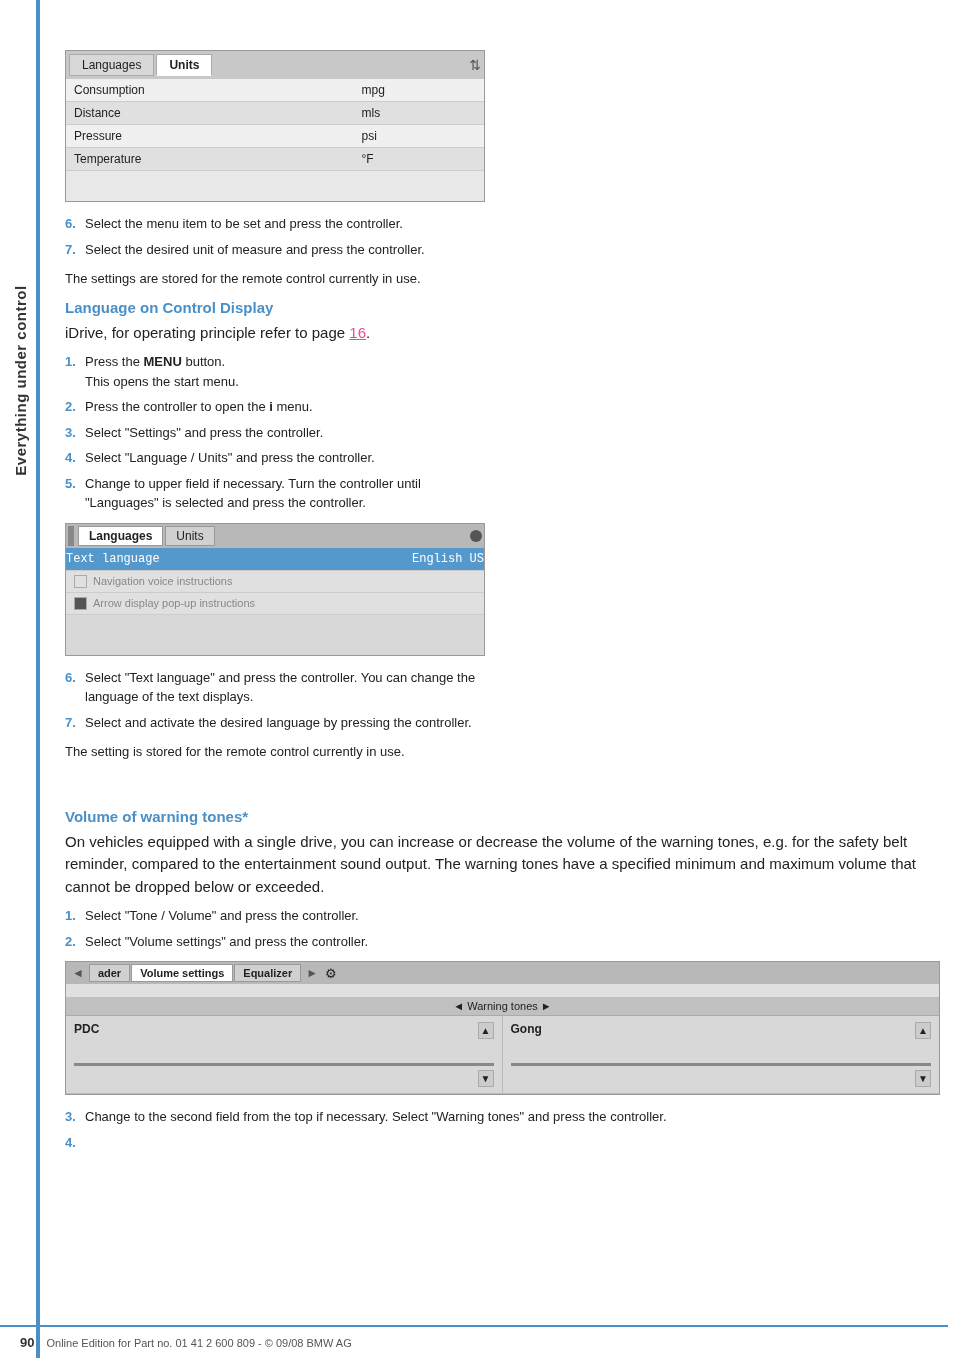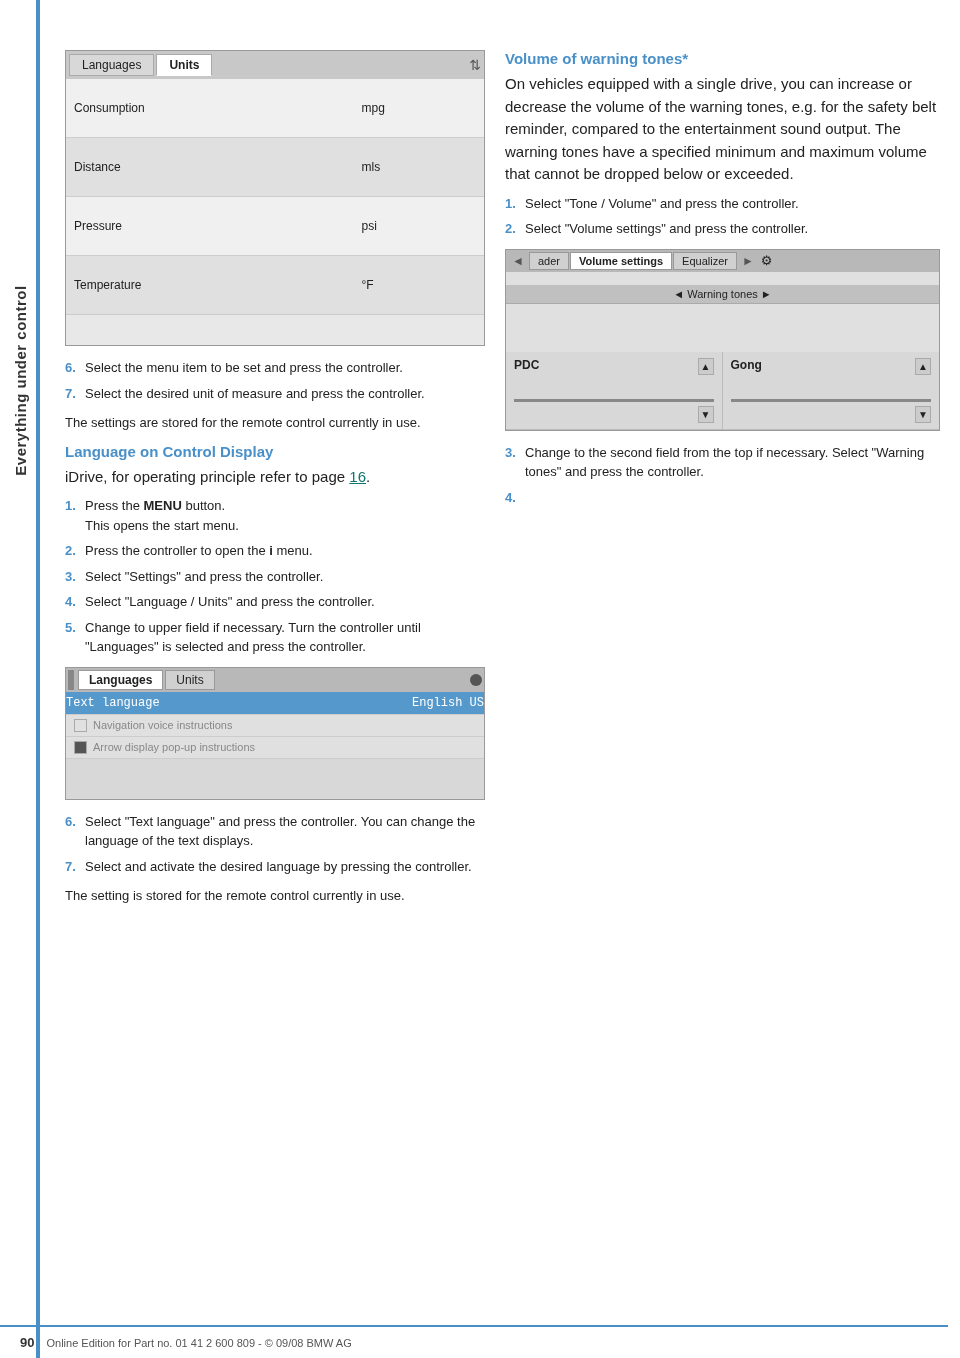--- a/index.html
+++ b/index.html
@@ -41,21 +41,22 @@
       width: 4px;
       height: 100%;
       background: #4a90c8;
     }
 
     
     .main-content {
       margin-left: 55px;
       padding: 20px 20px 20px 10px;
       display: flex;
-      gap: 20px;
+      gap: 36px;
+      flex-direction: column;
     }
 
     .left-col {
       width: 420px;
       flex-shrink: 0;
     }
 
     .right-col {
       flex: 1;
     }
@@ -97,21 +98,21 @@
       color: #555;
     }
 
     
     .ui-table {
       width: 100%;
       border-collapse: collapse;
     }
 
     .ui-table tr td {
-      padding: 22px 8px;
+      padding: 4px 8px;
       font-size: 12px;
       border-bottom: 1px solid #ccc;
     }
 
     .ui-table tr:nth-child(odd) td {
       background: #f0f0f0;
     }
 
     .ui-table tr:nth-child(even) td {
       background: #e0e0e0;
@@ -241,41 +242,41 @@
       background: #b8b8b8;
       padding: 2px;
       gap: 1px;
     }
 
     .volume-tab {
       padding: 2px 8px;
       font-size: 11px;
       background: #d0d0d0;
       border: 1px solid #999;
+      font-weight: bold;
     }
 
     .volume-tab.active {
       background: #fff;
       font-weight: bold;
     }
 
     .volume-warning-row {
       background: #c0c0c0;
       text-align: center;
       padding: 3px;
       font-size: 11px;
       border-bottom: 1px solid #aaa;
       margin-top: 13px;
     }
 
     .volume-grid {
       display: grid;
       grid-template-columns: 1fr 1fr;
       gap: 0;
-      margin-top: 48px;
     }
 
     .volume-cell {
       padding: 6px 8px;
       border-right: 1px solid #bbb;
       border-bottom: 1px solid #bbb;
       font-size: 12px;
       font-weight: bold;
       min-height: 60px;
       position: relative;
@@ -322,21 +323,21 @@
       height: 30px;
     }
 
     .plain-para {
       font-size: 13px;
       line-height: 1.5;
       margin-bottom: 10px;
     }
 
     .link-blue {
-      color: #0f766e;
+      color: #ec4899;
       text-decoration: underline;
     }
   </style>
 </head>
 <body>
 
 <div class="left-accent"></div>
 
 <div class="sidebar-text">
   <span>Everything under control</span>

